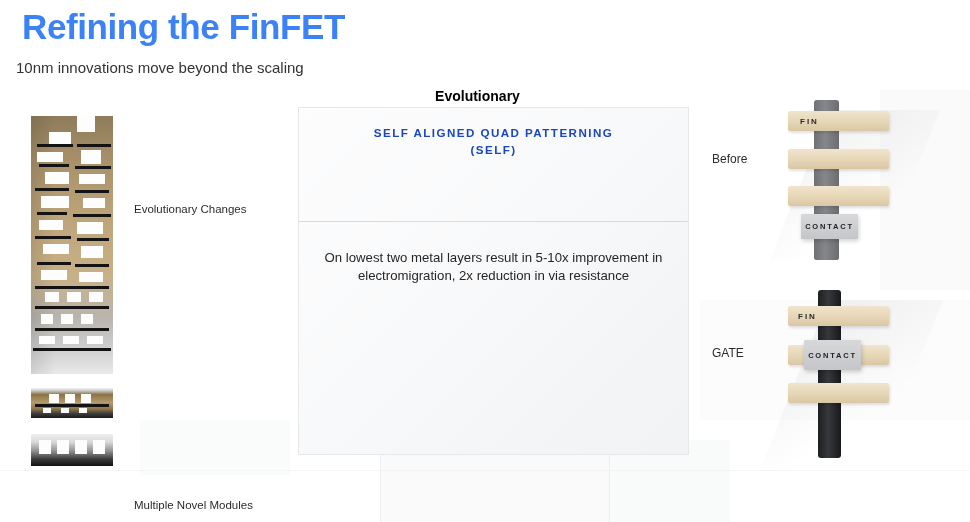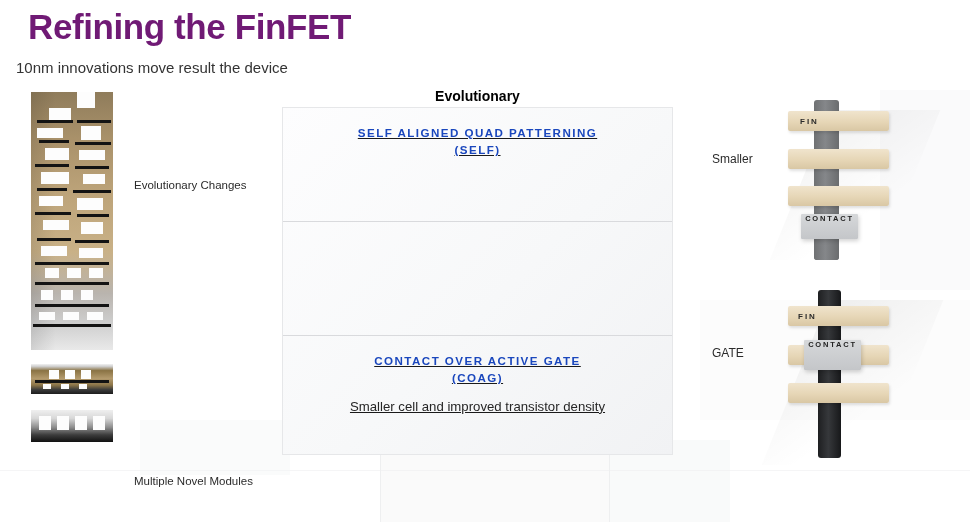--- a/index.html
+++ b/index.html
@@ -10,31 +10,31 @@
     color:#1a1a1a;
   }
   
   .bg{position:absolute;inset:0;overflow:hidden;pointer-events:none;}
   .bg .pane{position:absolute;background:#fafafa;}
   .bg .pane2{position:absolute;background:#f5f6f7;}
   .bg .line{position:absolute;background:#eeeff0;}
 
   
   .title{
-    position:absolute;left:28px;top:8px;
-    font-size:35px;font-weight:bold;letter-spacing:-0.4px;color:#701a75;
+    position:absolute;left:22px;top:8px;
+    font-size:35px;font-weight:bold;letter-spacing:-0.4px;color:#3b82f6;
     line-height:1.1;
   }
   .subtitle{
     position:absolute;left:16px;top:59px;
     font-size:15px;color:#333;font-weight:normal;
   }
 
   
-  .left-col{position:absolute;left:0;top:92px;width:282px;height:360px;}
+  .left-col{position:absolute;left:0;top:116px;width:282px;height:360px;}
   .stack-img{
     position:absolute;left:31px;top:0px;width:82px;height:258px;
     background:
       linear-gradient(90deg,rgba(0,0,0,.10) 0%,rgba(255,255,255,0) 30%),
       linear-gradient(180deg,#8f7c5b 0%,#a9916a 18%,#bda47a 40%,#c9b187 62%,#b9b4ae 78%,#cfcfcf 90%,#e9e9e9 100%);
     overflow:hidden;
   }
   .stack-img i{position:absolute;display:block;}
   .sl{background:#131313;height:3px;}
   .sw{background:#fdfdfd;}
@@ -56,23 +56,23 @@
   }
   .ll1{top:87px;}
   .ll2{top:383px;}
 
   
   .innov-title{
     position:absolute;left:282px;top:88px;width:391px;text-align:center;
     font-size:14px;font-weight:bold;color:#000;
   }
   .cards{
-    position:absolute;left:282px;top:107px;width:391px;height:348px;
+    position:absolute;left:298px;top:107px;width:391px;height:348px;
     background:linear-gradient(135deg,#fdfdfe 0%,#f7f8f9 55%,#f1f2f4 100%);
-    border:1px solid #e6e7e9;box-sizing:border-box;text-decoration:underline;
+    border:1px solid #e6e7e9;box-sizing:border-box;
   }
   .card{box-sizing:border-box;padding:16px 18px 14px;}
   .card + .card{border-top:1px solid #d9dadd;}
   .card-h{
     font-size:11.6px;font-weight:bold;color:#1a47bd;letter-spacing:1.45px;
     text-align:center;line-height:1.5;
   }
   .card-b{
     margin-top:11px;font-size:13.2px;color:#262626;text-align:center;line-height:1.38;
   }
@@ -93,21 +93,21 @@
     background:linear-gradient(180deg,#f0e4cd 0%,#e6d6b6 55%,#d9c7a4 100%);
     box-shadow:1px 2px 3px rgba(0,0,0,.12);
   }
   .fin-label{
     position:absolute;font-size:8px;font-weight:bold;letter-spacing:2px;color:#2a2a2a;
   }
   .contact{
     position:absolute;border-radius:1px;
     background:linear-gradient(180deg,#d6d8da 0%,#c4c6c9 100%);
     box-shadow:1px 2px 4px rgba(0,0,0,.18);
-    display:flex;justify-content:center;
+    display:flex;align-items:center;justify-content:center;
   }
   .contact span{font-size:7.5px;font-weight:bold;letter-spacing:1.8px;color:#232323;}
   .shadow-diag{
     position:absolute;pointer-events:none;
     background:linear-gradient(135deg,rgba(0,0,0,.055),rgba(0,0,0,0) 72%);
     transform:skewX(-22deg);
   }
 
   
   .footer{position:absolute;left:0;bottom:0;width:970px;height:58px;}
@@ -120,21 +120,21 @@
   <div class="pane2" style="left:610px;top:440px;width:120px;height:82px;opacity:.6;"></div>
   <div class="pane" style="left:700px;top:300px;width:270px;height:120px;opacity:.5;"></div>
   <div class="pane2" style="left:880px;top:90px;width:90px;height:200px;opacity:.5;"></div>
   <div class="line" style="left:380px;top:455px;width:1px;height:67px;"></div>
   <div class="line" style="left:609px;top:440px;width:1px;height:82px;"></div>
   <div class="line" style="left:0px;top:470px;width:970px;height:1px;opacity:.6;"></div>
   <div class="pane2" style="left:140px;top:420px;width:150px;height:55px;opacity:.45;"></div>
 </div>
 
 <div class="title">Refining the FinFET</div>
-<div class="subtitle">10nm innovations move result the device</div>
+<div class="subtitle">10nm innovations move beyond the scaling</div>
 
 <div class="left-col">
 
   <div class="stack-img">
     <i class="sw" style="left:18px;top:16px;width:22px;height:12px;"></i>
     <i class="sw" style="left:46px;top:0px;width:18px;height:16px;"></i>
     <i class="sl" style="left:6px;top:28px;width:36px;"></i>
     <i class="sl" style="left:46px;top:28px;width:34px;"></i>
     <i class="sw" style="left:6px;top:36px;width:26px;height:10px;"></i>
     <i class="sw" style="left:50px;top:34px;width:20px;height:14px;"></i>
@@ -200,36 +200,30 @@
 <div class="cards">
 
   <div class="card c1">
     <div class="card-h">
       <span>SELF ALIGNED QUAD PATTERNING</span><br>
       <span>(SELF)</span>
     </div>
   </div>
 
   <div class="card c2">
-  </div>
-
-  <div class="card c3">
-    <div class="card-h">
-      <span>CONTACT OVER ACTIVE GATE</span><br>
-      <span>(COAG)</span>
-    </div>
-    <div class="card-b">Smaller cell and improved transistor density</div>
-  </div>
+    <div class="card-b">On lowest two metal layers result in 5-10x improvement in electromigration, 2x reduction in via resistance</div>
+  </div>
+
 
 </div>
 
 <div class="diagram" style="left:690px;top:100px;width:280px;height:160px;">
   <div class="shadow-diag" style="left:110px;top:10px;width:110px;height:150px;"></div>
 
-  <div class="diag-label" style="left:22px;top:52px;">Smaller</div>
+  <div class="diag-label" style="left:22px;top:52px;">Before</div>
 
   <div class="gate gate-before" style="left:124px;top:0px;width:25px;height:160px;"></div>
 
   <div class="fin" style="left:98px;top:11px;width:101px;"></div>
   <div class="fin" style="left:98px;top:49px;width:101px;"></div>
   <div class="fin" style="left:98px;top:86px;width:101px;"></div>
 
   <div class="fin-label" style="left:110px;top:17px;">FIN</div>
 
   <div class="gate gate-before" style="left:124px;top:110px;width:25px;height:50px;"></div>

